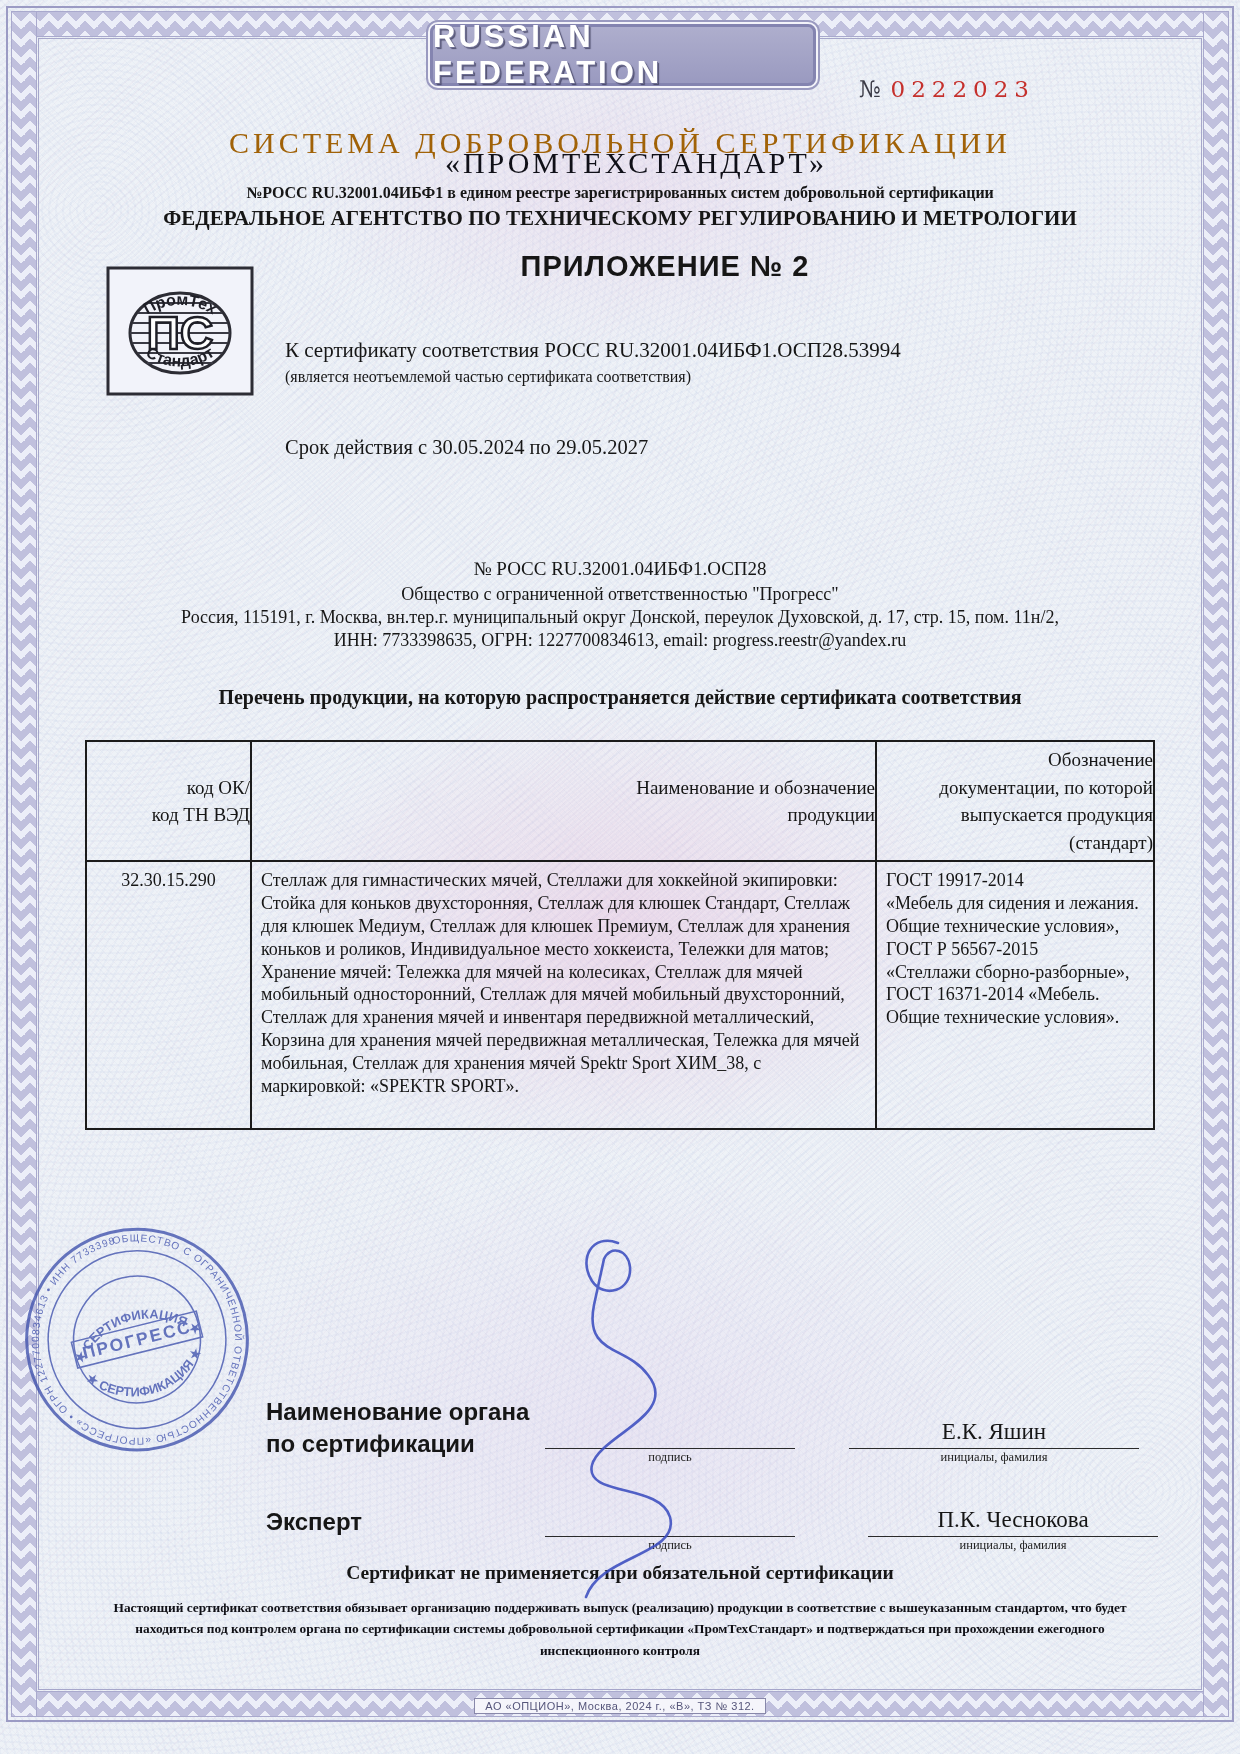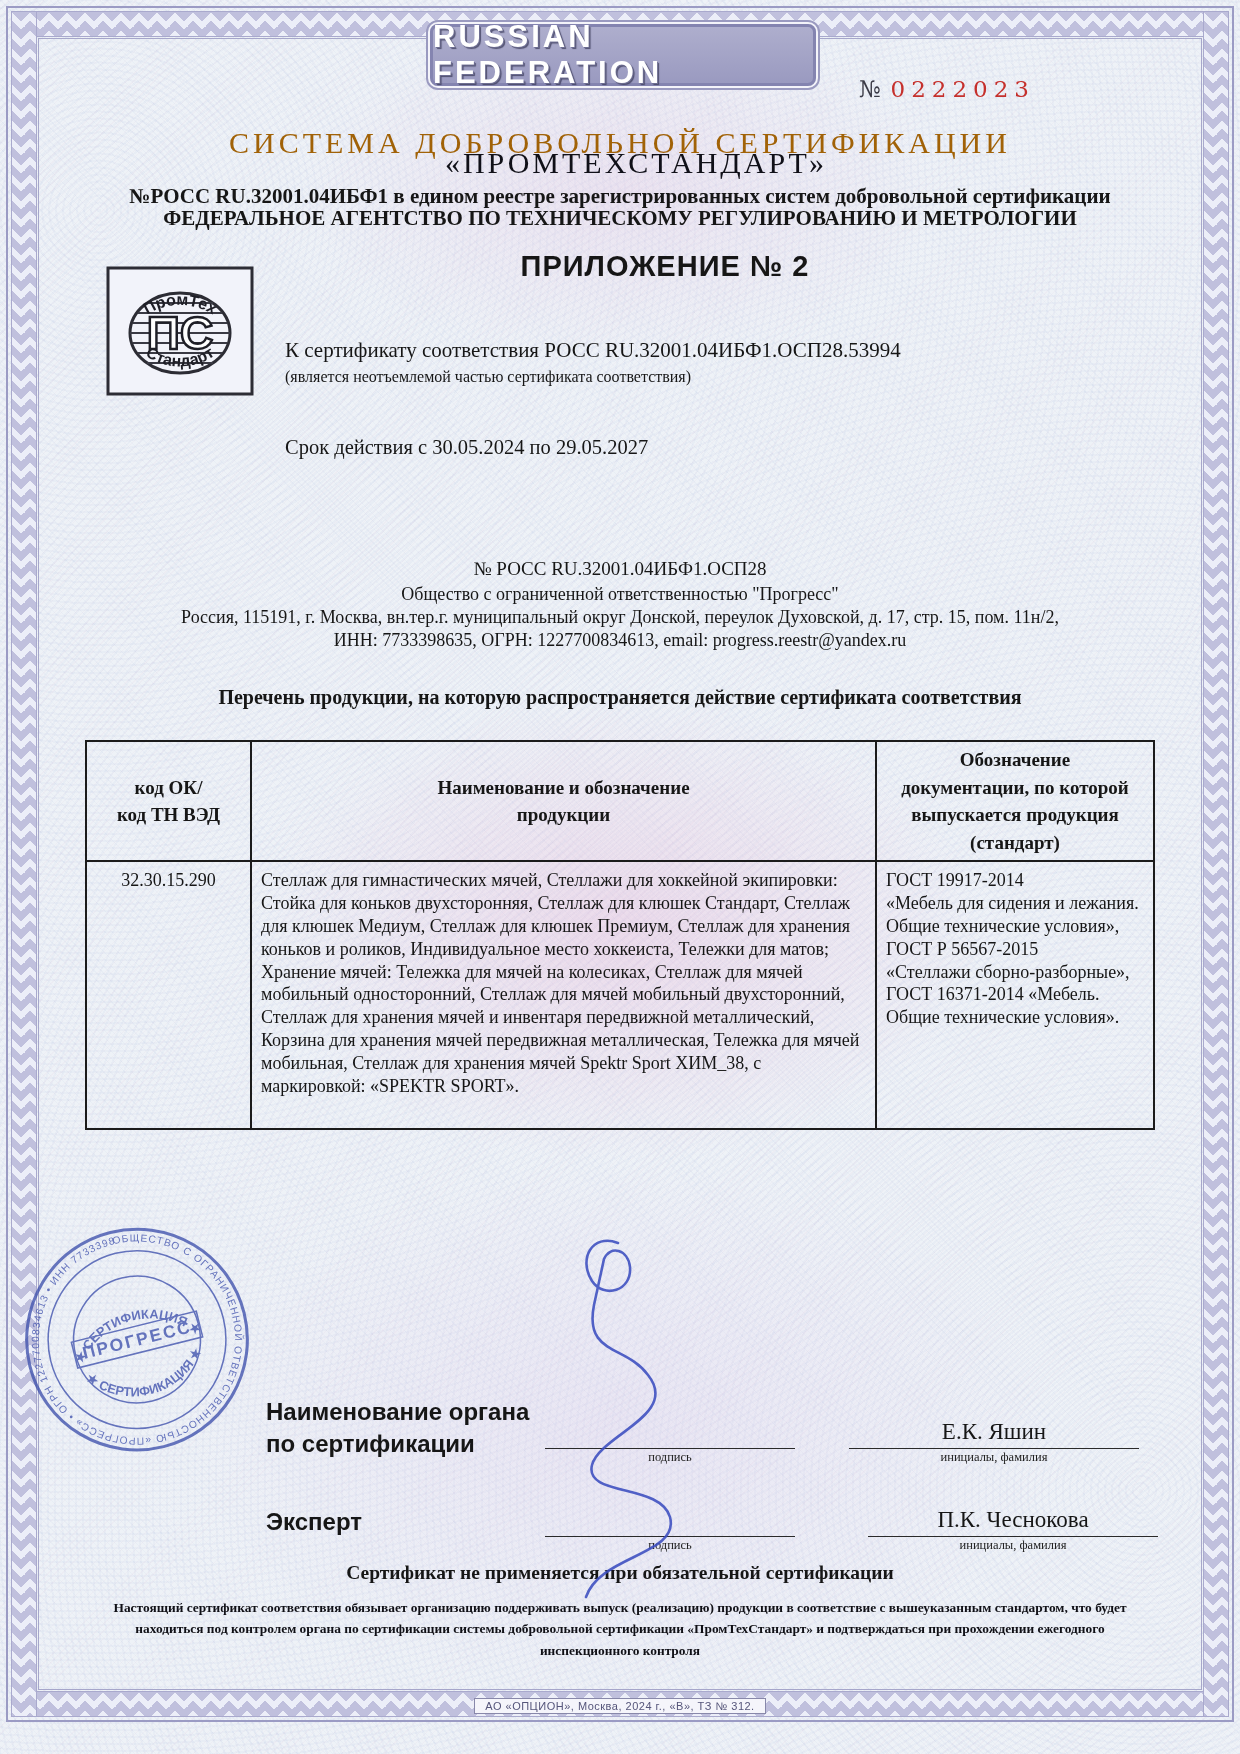--- a/index.html
+++ b/index.html
@@ -48,21 +48,21 @@
     font-family:"Liberation Sans", sans-serif;font-weight:bold;font-size:31px;
     color:#ffffff;letter-spacing:3px;
     text-shadow:1px 1px 0 #6e6e92, 2px 2px 1px rgba(60,60,90,.8);
   }
   .doc-number{top:76px;right:205px;font-size:23px;font-family:"DejaVu Serif", serif;}
   .doc-number .no{color:#3a3a46;margin-right:10px;}
   .doc-number .val{color:#c5302c;letter-spacing:6px;}
 
   .title1{top:126px;font-size:30px;letter-spacing:4px;font-weight:500;color:#a16207;}
   .title2{top:146px;font-size:30px;letter-spacing:3px;font-weight:500;color:#101018;padding-left:32px;}
-  .registry{top:184px;font-size:21px;font-weight:bold;}
+  .registry{top:184px;font-size:16px;font-weight:bold;}
   .agency{top:206px;font-size:21px;font-weight:bold;}
 
   .annex-title{top:250px;left:90px;right:0;text-align:center;
     font-family:"Liberation Sans", sans-serif;font-weight:bold;font-size:29px;letter-spacing:1px;}
   .cert-ref{top:338px;left:285px;font-size:21px;}
   .integral{top:368px;left:285px;font-size:16px;}
   .validity{top:436px;left:285px;font-size:20.5px;}
 
   .logo{left:105px;top:265px;z-index:2;}
 
@@ -73,22 +73,22 @@
   .organ-req{top:630px;font-size:18px;}
 
   .list-h{top:686px;font-size:20px;font-weight:bold;}
 
   table.prod{
     position:absolute;z-index:2;left:85px;top:740px;width:1068px;
     border-collapse:collapse;table-layout:fixed;
     font-family:"Liberation Serif", serif;
   }
   table.prod th, table.prod td{border:2px solid #1b1b1b;vertical-align:top;}
-  table.prod th{font-size:19px;font-weight:bold;white-space:pre-line;vertical-align:middle;
-    text-align:center;height:104px;padding:4px 20px;line-height:1.45;}
+  table.prod th{font-size:19px;font-weight:normal;white-space:pre-line;vertical-align:middle;
+    text-align:right;height:104px;padding:4px 0;line-height:1.45;}
   table.prod td{font-size:18px;line-height:1.27;padding:7px 9px;height:252px;margin-top:30px;}
   td.code{text-align:center;padding-top:9px;}
   td.standards{white-space:pre-line;line-height:1.32;}
 
   .role{left:266px;width:300px;font-family:"Liberation Sans", sans-serif;font-weight:bold;
     font-size:24px;line-height:1.35;white-space:pre-line;z-index:2;}
   .role1{top:1396px;}
   .role2{top:1506px;}
   .slot{z-index:2;text-align:center;}
   .slot .name{font-size:23px;height:33px;line-height:33px;}

